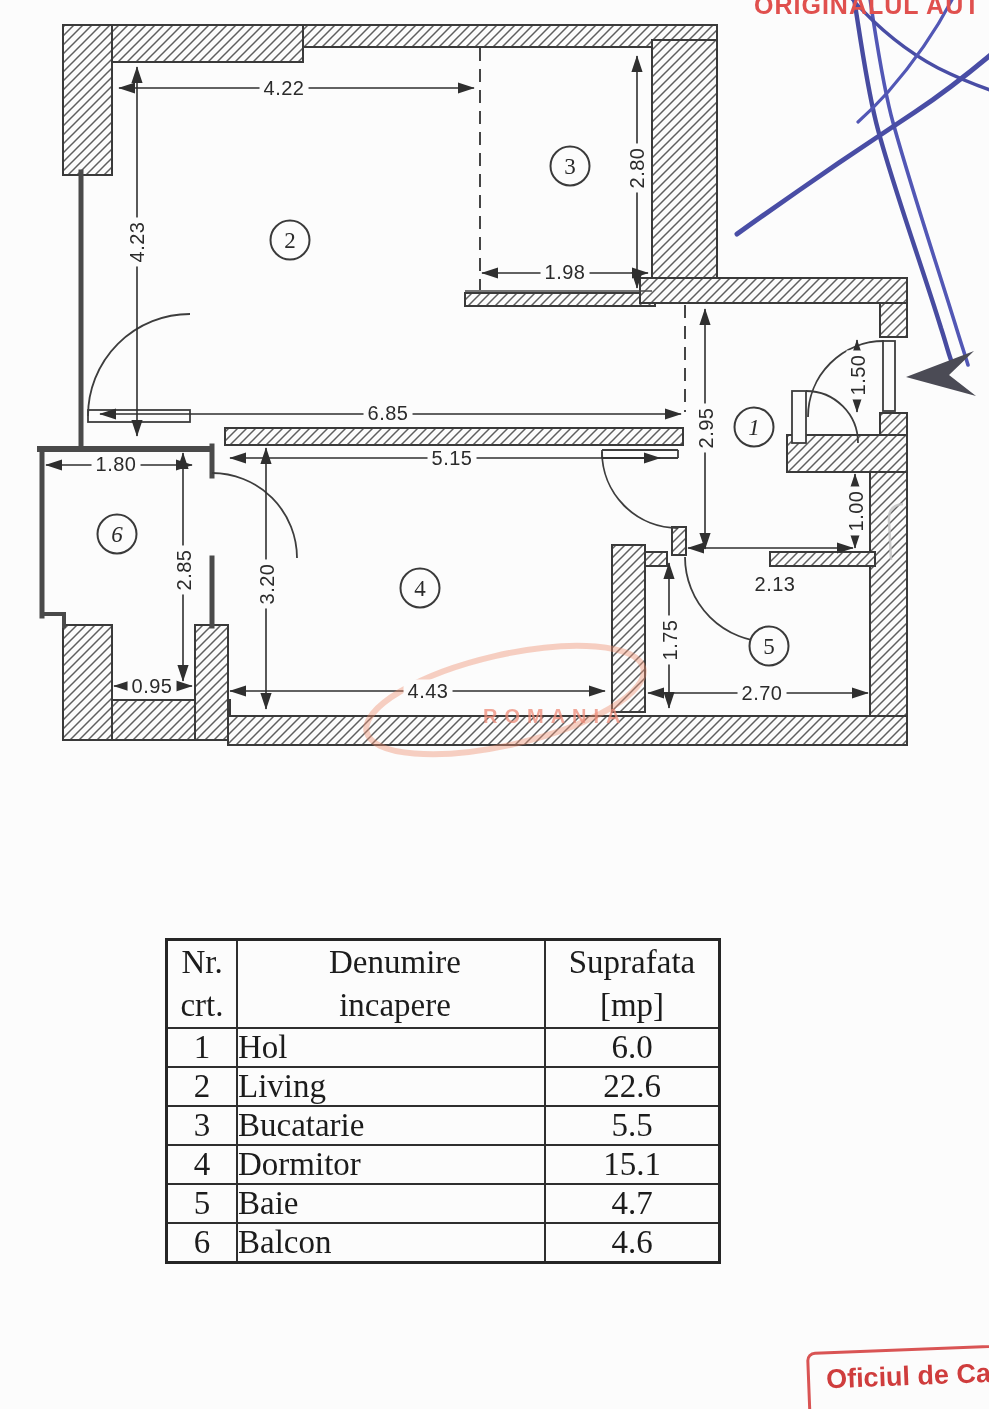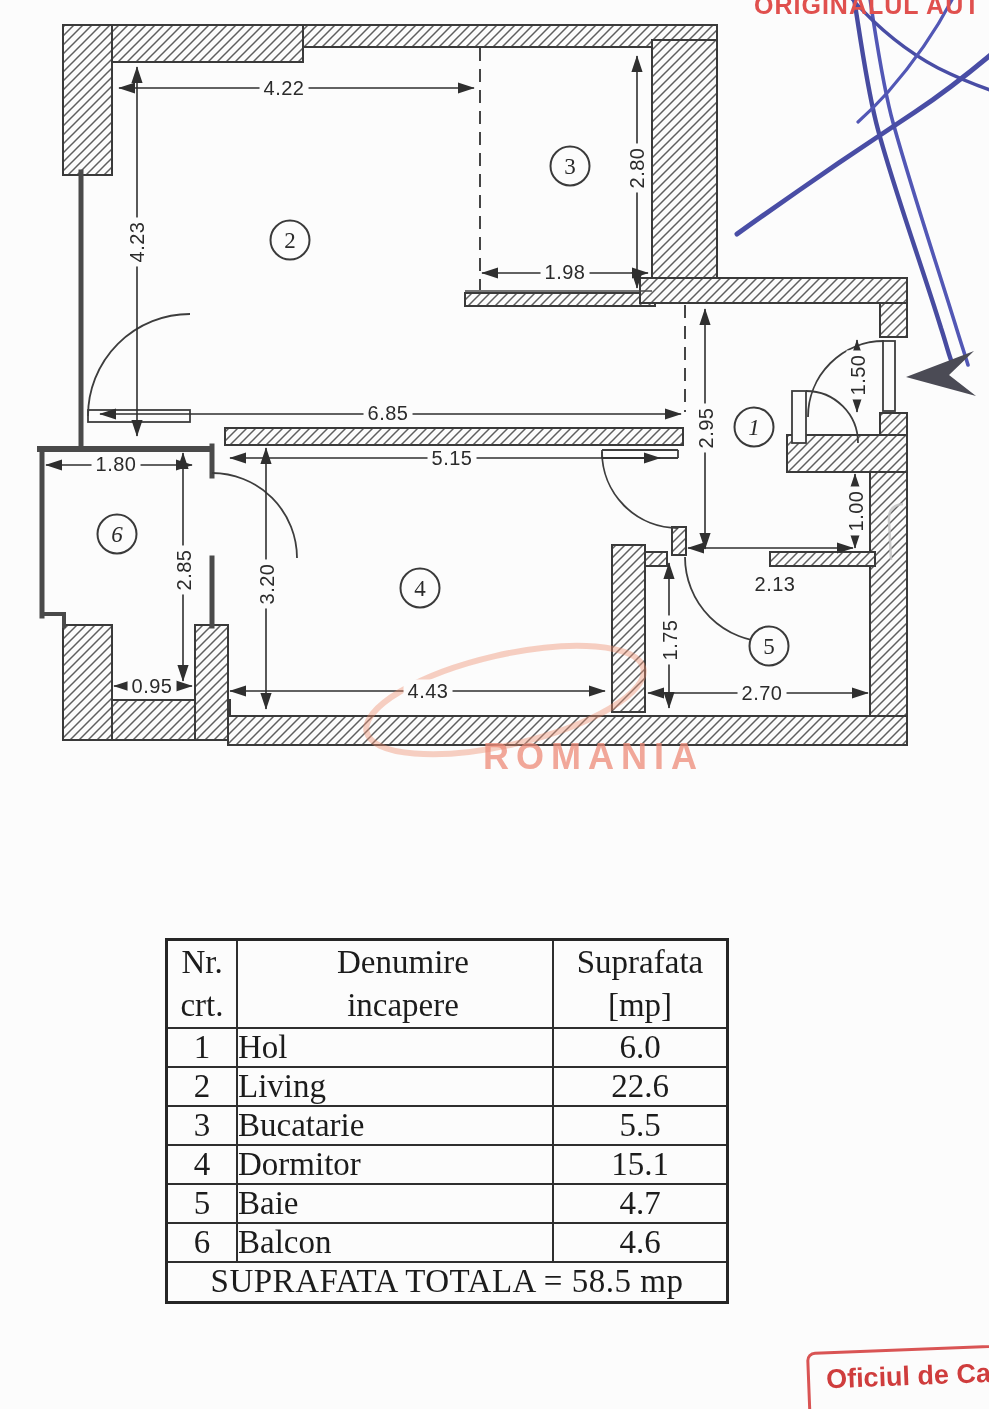--- a/index.html
+++ b/index.html
@@ -10,21 +10,21 @@
   
   .dim{position:absolute;transform:translate(-50%,-50%);background:#fcfcfc;color:#2b2b2b;
        font-size:20px;font-weight:500;padding:0 4px;white-space:nowrap;letter-spacing:.5px;}
   .dim.v{transform:translate(-50%,-50%) rotate(-90deg);}
   
   .room{position:absolute;transform:translate(-50%,-50%);width:37px;height:37px;border:2.5px solid #3a3a3a;
         border-radius:50%;background:#fcfcfc;display:flex;align-items:center;justify-content:center;
         font-size:23px;color:#2b2b2b;font-family:"Liberation Serif",serif;}
   .room.it{font-style:italic;}
   
-  .wmtext{position:absolute;left:483px;top:736px;font-size:36px;font-weight:bold;letter-spacing:7px;
+  .wmtext{position:absolute;left:483px;top:705px;font-size:20px;font-weight:bold;letter-spacing:7px;
           color:rgba(238,139,120,0.75);}
   
   .redtitle{position:absolute;left:754px;top:-9px;font-size:25px;font-weight:bold;letter-spacing:1px;
             color:#e0504e;white-space:nowrap;}
   .stamp{position:absolute;left:806px;top:1352px;width:300px;height:80px;border:3.5px solid #d95454;
          border-radius:9px;transform:rotate(-2.2deg);transform-origin:left top;
          color:#cf3d3d;font-size:27px;font-weight:bold;padding:10px 0 0 16px;box-sizing:border-box;
          background:rgba(255,255,255,0.0);white-space:nowrap;}
   
   .tablewrap{position:absolute;left:165px;top:938px;}
@@ -172,21 +172,21 @@
   </div>
 
   <div class="tablewrap">
     <table class="areas">
       <tbody>
           <tr class="hdr">
         <td class="c nr">
           <div>Nr.</div>
           <div>crt.</div>
         </td>
-        <td class="c nm" style="padding-left:16px;">
+        <td class="c nm" style="padding-left:8px;">
           <div>Denumire</div>
           <div>incapere</div>
         </td>
         <td class="c ar">
           <div>Suprafata</div>
           <div>[mp]</div>
         </td>
       </tr>
       <tr class="data">
         <td class="c nr">1</td>
@@ -211,21 +211,18 @@
       <tr class="data">
         <td class="c nr">5</td>
         <td class="nm">Baie</td>
         <td class="c ar">4.7</td>
       </tr>
       <tr class="data">
         <td class="c nr">6</td>
         <td class="nm">Balcon</td>
         <td class="c ar">4.6</td>
       </tr>
-      <tr>
-        <td class="merge" colspan="3">SUPRAFATA TOTALA = 58.5 mp</td>
-      </tr>
     </tbody>
       </table>
   </div>
 
   <div class="stamp">Oficiul de Cada</div>
 </div>
 
 </body></html>

